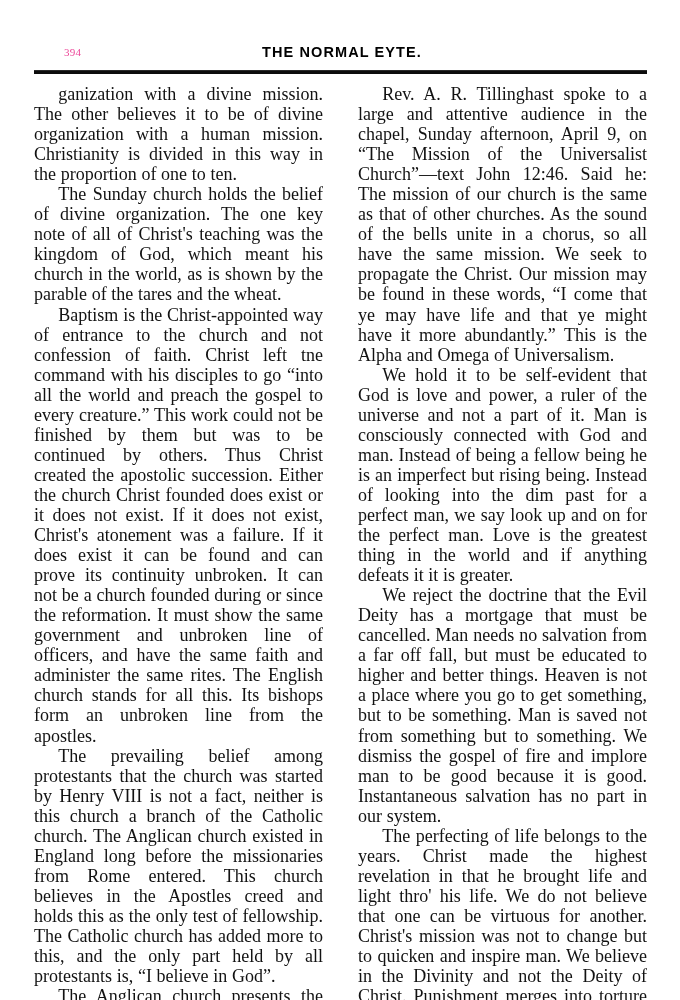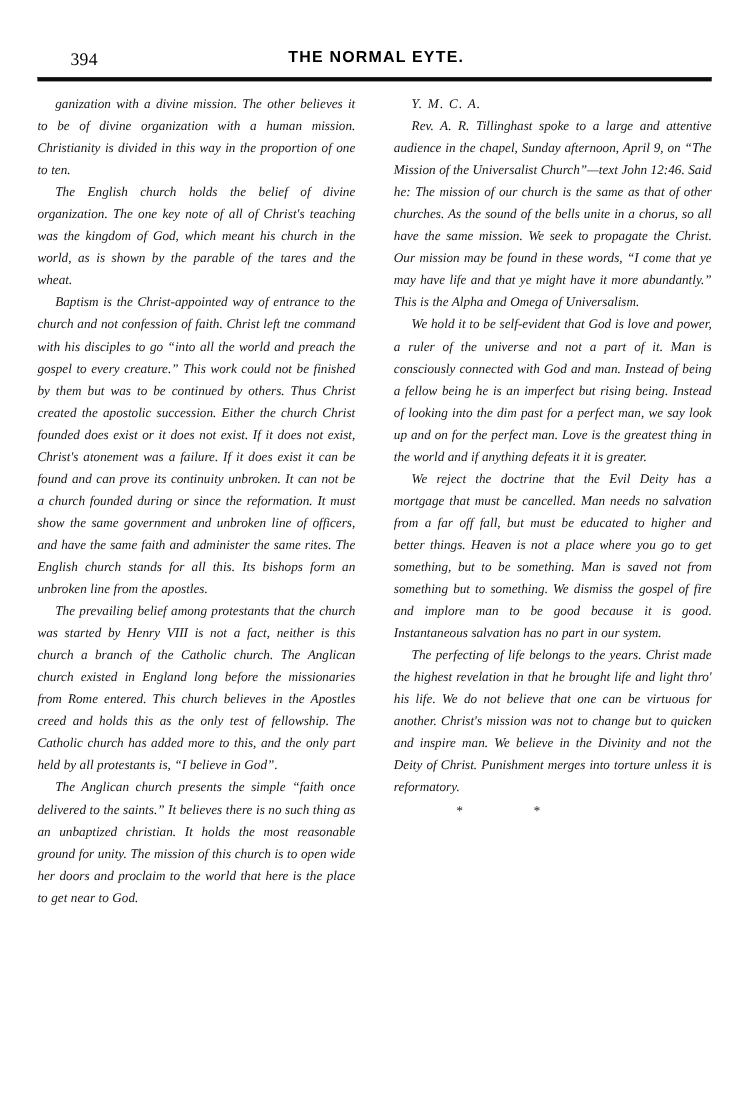--- a/index.html
+++ b/index.html
@@ -28,23 +28,23 @@
     position: absolute;
     top: 44px;
     left: 38px;
     right: 34px;
     height: 22px;
   }
   .folio {
     position: absolute;
     left: 26px;
     top: 2px;
-    font-size: 16px;
+    font-size: 11px;
     letter-spacing: 0.3px;
-    color: #000000;
+    color: #ec4899;
   }
   .head-title {
     position: absolute;
     left: 0;
     right: 0;
     top: 0;
     text-align: center;
     font-family: "Liberation Sans", "DejaVu Sans", sans-serif;
     font-weight: bold;
     font-size: 14.5px;
@@ -69,28 +69,27 @@
     right: 33px;
     bottom: 6px;
     display: flex;
     justify-content: space-between;
   }
   .col {
     width: 289px;
   }
   .col p {
     margin: 0;
-    font-size: 12px;
+    font-size: 18px;
     line-height: 20.05px;
     text-align: justify;
     text-justify: inter-word;
     text-indent: 1.35em;
     hyphens: manual;
     word-spacing: 0.2px;
-    font-style: italic;
   }
   .sec-head {
     margin: 0;
     text-align: center;
     font-size: 14.4px;
     line-height: 20.05px;
     letter-spacing: 0.9px;
     text-indent: 0;
   }
   .sec-head.spaced {
@@ -119,28 +118,27 @@
   <div class="running-head">
     <div class="folio">394</div>
     <div class="head-title">THE NORMAL EYTE.</div>
   </div>
   <div class="head-rule"></div>
 
   <div class="columns">
 
     <div class="col">
       <p>ganization with a divine mission. The other believes it to be of divine organization with a human mission. Christianity is divided in this way in the proportion of one to ten.</p>
-      <p>The English church holds the belief of divine organization. The one key note of all of Christ's teaching was the kingdom of God, which meant his church in the world, as is shown by the parable of the tares and the wheat.</p>
+      <p>The Sunday church holds the belief of divine organization. The one key note of all of Christ's teaching was the kingdom of God, which meant his church in the world, as is shown by the parable of the tares and the wheat.</p>
       <p>Baptism is the Christ-appointed way of entrance to the church and not confession of faith. Christ left tne command with his disciples to go “into all the world and preach the gospel to every creature.” This work could not be finished by them but was to be continued by others. Thus Christ created the apostolic succession. Either the church Christ founded does exist or it does not exist. If it does not exist, Christ's atonement was a failure. If it does exist it can be found and can prove its continuity unbroken. It can not be a church founded during or since the reformation. It must show the same government and unbroken line of officers, and have the same faith and administer the same rites. The English church stands for all this. Its bishops form an unbroken line from the apostles.</p>
       <p>The prevailing belief among protestants that the church was started by Henry VIII is not a fact, neither is this church a branch of the Catholic church. The Anglican church existed in England long before the missionaries from Rome entered. This church believes in the Apostles creed and holds this as the only test of fellowship. The Catholic church has added more to this, and the only part held by all protestants is, “I believe in God”.</p>
       <p>The Anglican church presents the simple “faith once delivered to the saints.” It believes there is no such thing as an unbaptized christian. It holds the most reasonable ground for unity. The mission of this church is to open wide her doors and proclaim to the world that here is the place to get near to God.</p>
     </div>
 
     <div class="col">
-      <p class="sec-head spaced">Y. M. C. A.</p>
       <p>Rev. A. R. Tillinghast spoke to a large and attentive audience in the chapel, Sunday afternoon, April 9, on “The Mission of the Universalist Church”—text John 12:46. Said he: The mission of our church is the same as that of other churches. As the sound of the bells unite in a chorus, so all have the same mission. We seek to propagate the Christ. Our mission may be found in these words, “I come that ye may have life and that ye might have it more abundantly.” This is the Alpha and Omega of Universalism.</p>
       <p>We hold it to be self-evident that God is love and power, a ruler of the universe and not a part of it. Man is consciously connected with God and man. Instead of being a fellow being he is an imperfect but rising being. Instead of looking into the dim past for a perfect man, we say look up and on for the perfect man. Love is the greatest thing in the world and if anything defeats it it is greater.</p>
       <p>We reject the doctrine that the Evil Deity has a mortgage that must be cancelled. Man needs no salvation from a far off fall, but must be educated to higher and better things. Heaven is not a place where you go to get something, but to be something. Man is saved not from something but to something. We dismiss the gospel of fire and implore man to be good because it is good. Instantaneous salvation has no part in our system.</p>
       <p>The perfecting of life belongs to the years. Christ made the highest revelation in that he brought life and light thro' his life. We do not believe that one can be virtuous for another. Christ's mission was not to change but to quicken and inspire man. We believe in the Divinity and not the Deity of Christ. Punishment merges into torture unless it is reformatory.</p>
 
       <p class="asterisks">
         <span class="ast">*</span><span class="ast">*</span>
       </p>
 
     </div>

